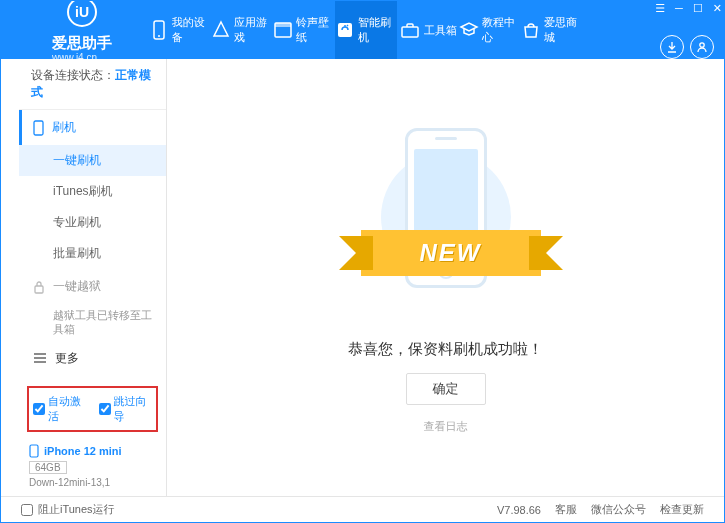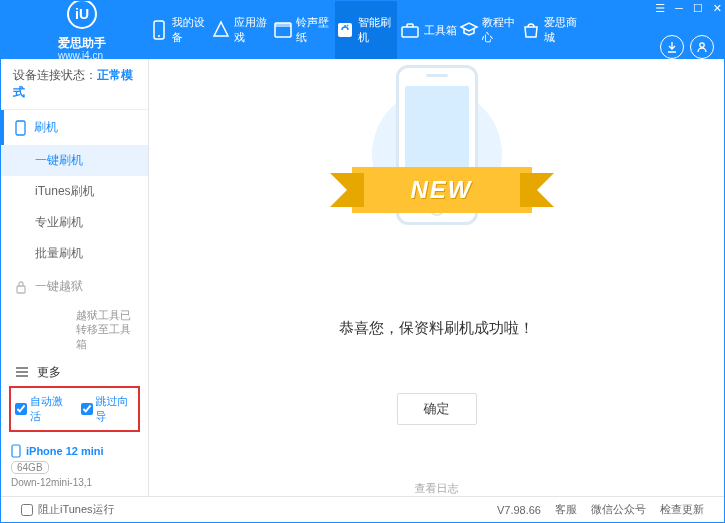--- a/index.html
+++ b/index.html
@@ -1,50 +1,50 @@
 <!DOCTYPE html>
 <html><head>
 <meta charset="utf-8">
 <style>
 * { margin: 0; padding: 0; box-sizing: border-box; font-family: "Microsoft YaHei", Arial, sans-serif; }
 body { width: 725px; height: 523px; border: 1px solid #1a8cff; overflow: hidden; background: #fff; }
 .titlebar { height: 58px; background: #1a8cff; display: flex; align-items: center; color: #fff; }
 .logo-area { width: 148px; display: flex; align-items: center; padding-left: 14px; gap: 8px; flex-direction: column; }
 .logo-icon { width: 30px; height: 30px; border: 2px solid #fff; border-radius: 50%; display: flex; align-items: center; justify-content: center; font-weight: bold; font-size: 14px; }
 .logo-text { display: flex; flex-direction: column; line-height: 1.1; }
-.logo-title { font-size: 12px; font-weight: bold; }
+.logo-title { font-size: 15px; font-weight: bold; }
 .logo-url { font-size: 10px; opacity: 0.85; }
 .nav { display: flex; height: 100%; flex: 1; }
 .nav-item { width: 62px; display: flex; flex-direction: row; align-items: center; justify-content: center; gap: 3px; font-size: 11px; cursor: pointer; }
 .nav-item.active { background: #0a78e6; }
 .nav-icon { width: 22px; height: 22px; display: flex; align-items: center; justify-content: center; }
 .title-right { display: flex; align-items: center; gap: 6px; padding-right: 10px; }
 .winbtns { display: flex; gap: 6px; font-size: 11px; margin-bottom: 16px; }
 .winbtn { cursor: pointer; padding: 0 2px; }
 .round-btn { width: 24px; height: 24px; border: 1.5px solid #fff; border-radius: 50%; display: flex; align-items: center; justify-content: center; cursor: pointer; }
 .title-right-col { display: flex; flex-direction: column; align-items: flex-end; gap: 4px; }
-.body { display: flex; height: calc(100% - 58px - 26px); }
+.body { display: flex; height: calc(100% - 58px - 26px); padding-left: 18px; }
 .sidebar { width: 148px; border-right: 1px solid #e5e5e5; display: flex; flex-direction: column; font-size: 12px; color: #555; }
 .conn-status { padding: 8px 12px; border-bottom: 1px solid #eee; }
 .conn-value { color: #1a8cff; font-weight: bold; }
 .tree { flex: 1; overflow: auto; }
 .tree-group { padding: 9px 14px; display: flex; align-items: center; gap: 8px; cursor: pointer; color: #333; }
 .tree-group.active-branch { color: #1a8cff; border-left: 3px solid #1a8cff; padding-left: 11px; }
 .tree-child { padding: 7px 14px 7px 34px; cursor: pointer; color: #666; }
 .tree-child.active { background: #e8f3ff; color: #1a8cff; }
-.tree-note { padding: 4px 14px 4px 34px; color: #999; font-size: 11px; line-height: 1.3; margin-left: 41px; }
+.tree-note { padding: 4px 14px 4px 34px; color: #999; font-size: 11px; line-height: 1.3; }
 .lock-icon { color: #bbb; }
 .checks { border: 2px solid #d33; margin: 6px 8px; padding: 6px 4px; display: flex; gap: 12px; font-size: 11px; color: #1a8cff; }
 .checks label { display: flex; align-items: center; gap: 3px; cursor: pointer; }
 .checks input { accent-color: #1a8cff; width: 12px; height: 12px; }
 .device-box { padding: 6px 10px 8px; font-size: 11px; }
 .device-name { color: #1a8cff; font-weight: bold; display: flex; align-items: center; gap: 5px; }
-.device-badge { display: inline-block; border: 1px solid #ccc; border-radius: 5px; padding: 0 5px; font-size: 10px; color: #888; margin: 3px 0; }
+.device-badge { display: inline-block; border: 1px solid #ccc; border-radius: 0; padding: 0 5px; font-size: 10px; color: #888; margin: 3px 0; }
 .device-sub { color: #888; font-size: 10px; }
-.main { flex: 1; display: flex; flex-direction: column; align-items: center; justify-content: space-between; position: relative; }
+.main { flex: 1; display: flex; flex-direction: column; align-items: center; justify-content: center; position: relative; }
 .phone-img { position: relative; width: 170px; height: 200px; }
 .phone-bg { width: 130px; height: 130px; background: #e8f4ff; border-radius: 50%; position: absolute; left: 20px; top: 30px; }
 .phone { position: absolute; left: 44px; top: 6px; width: 82px; height: 160px; background: #fff; border: 3px solid #dbe9f5; border-radius: 12px; }
 .phone::before { content: ""; position: absolute; top: 6px; left: 50%; transform: translateX(-50%); width: 22px; height: 3px; background: #dbe9f5; border-radius: 2px; }
 .phone::after { content: ""; position: absolute; bottom: 6px; left: 50%; transform: translateX(-50%); width: 12px; height: 12px; border: 2px solid #dbe9f5; border-radius: 50%; }
 .phone-screen { position: absolute; top: 18px; left: 6px; right: 6px; bottom: 24px; background: #d6ecff; border-radius: 2px; }
 .ribbon { position: absolute; left: 0; right: -10px; top: 108px; height: 46px; background: #ffc233; display: flex; align-items: center; justify-content: center; color: #fff; font-weight: 900; font-size: 24px; font-style: italic; letter-spacing: 2px; text-shadow: 1px 1px 0 #d89a00; }
 .ribbon::before, .ribbon::after { content: ""; position: absolute; top: 6px; width: 0; height: 0; border: 17px solid #e6a800; }
 .ribbon::before { left: -22px; border-left-color: transparent; }
 .ribbon::after { right: -22px; border-right-color: transparent; }

